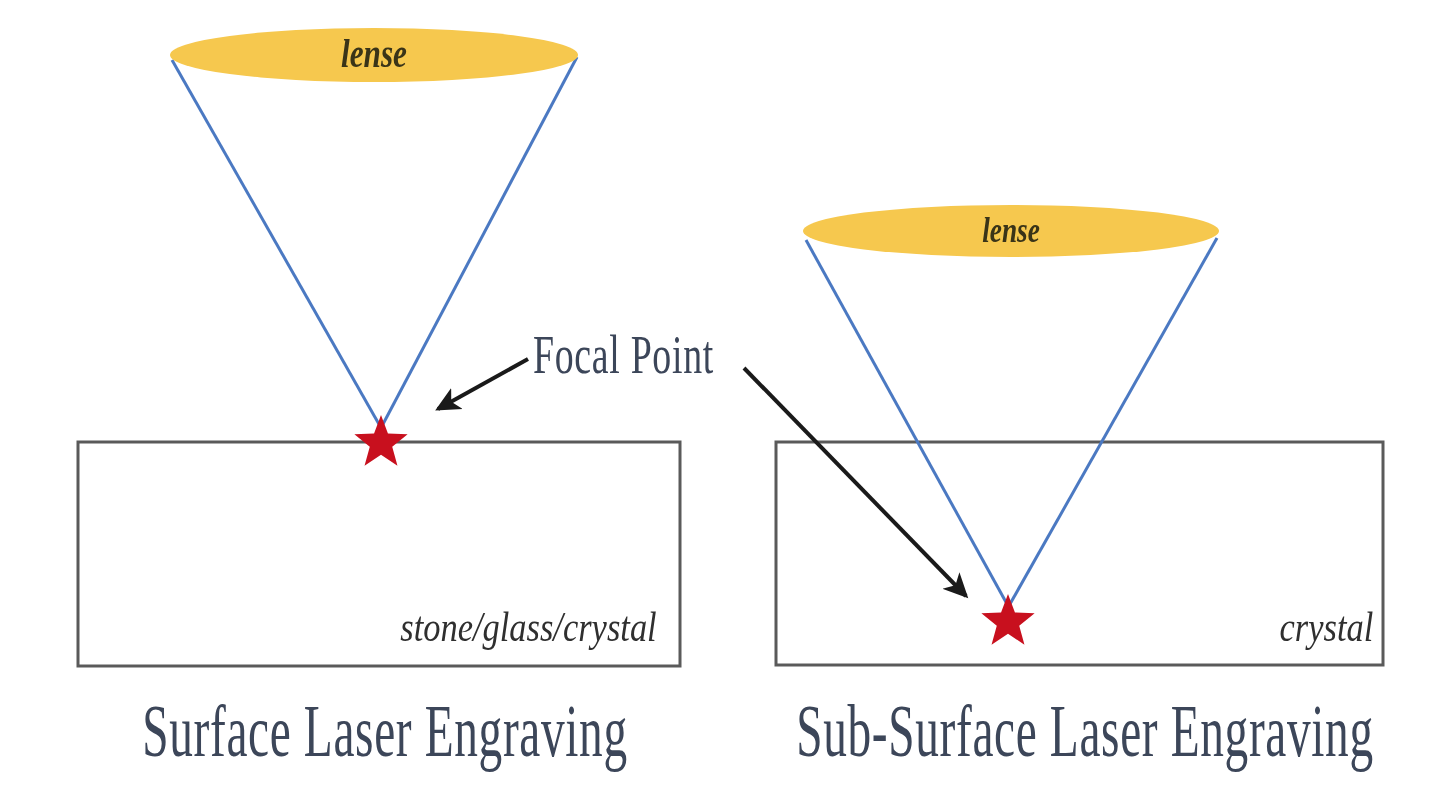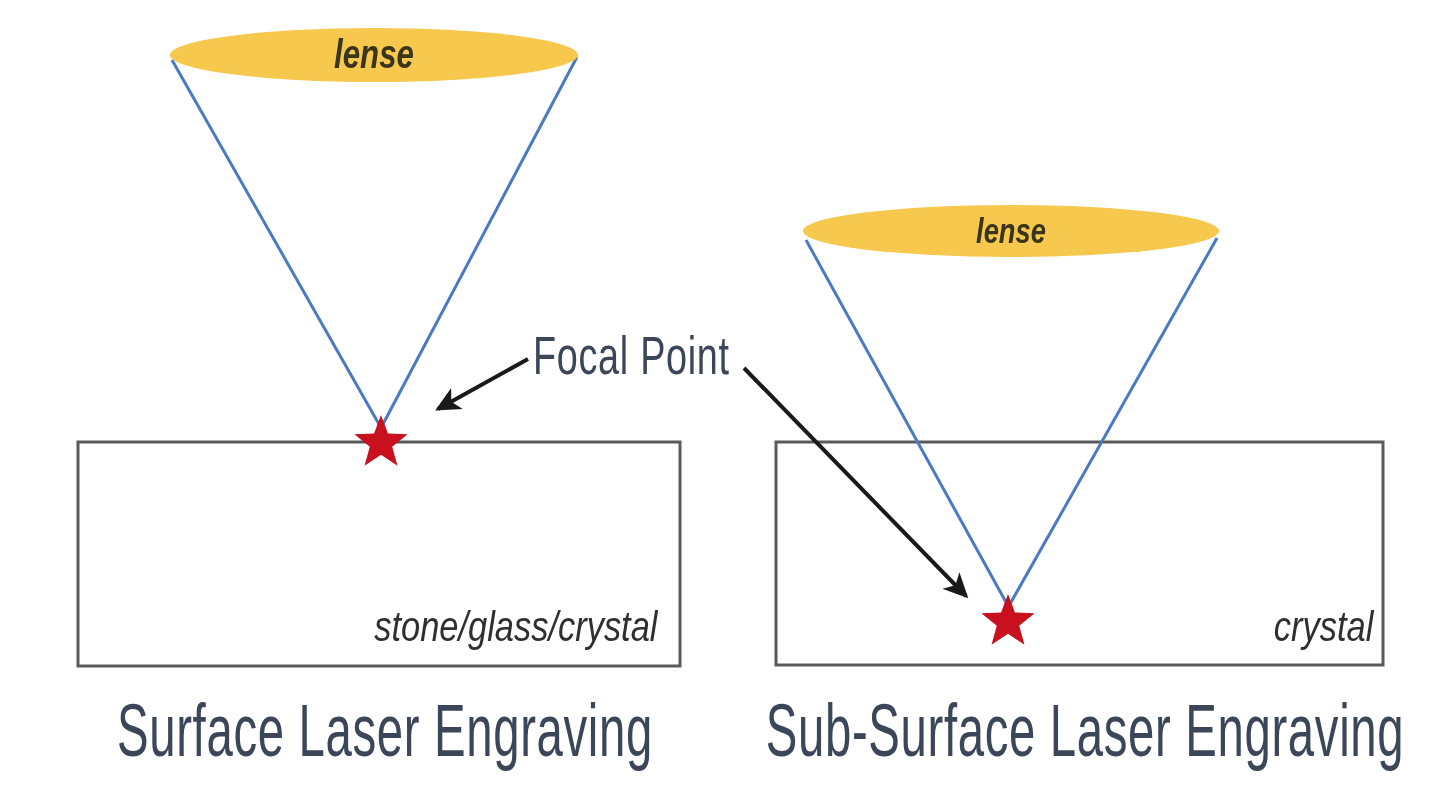--- a/index.html
+++ b/index.html
@@ -2,21 +2,21 @@
 <html><head>
 <meta charset="utf-8">
 <style>
   html, body { margin: 0; padding: 0; background: #ffffff; }
   #stage {
     position: relative;
     width: 1456px;
     height: 800px;
     background: #ffffff;
     overflow: hidden;
-    font-family: Liberation Sans, sans-serif;
+    font-family: Liberation Serif, serif;
   }
   #shapes { position: absolute; left: 0; top: 0; width: 1456px; height: 800px; }
 
   .txt { position: absolute; white-space: nowrap; line-height: 1; }
 
   .lens-label {
     font-style: italic;
     font-weight: 700;
     color: #3a3418;
     text-align: center;

